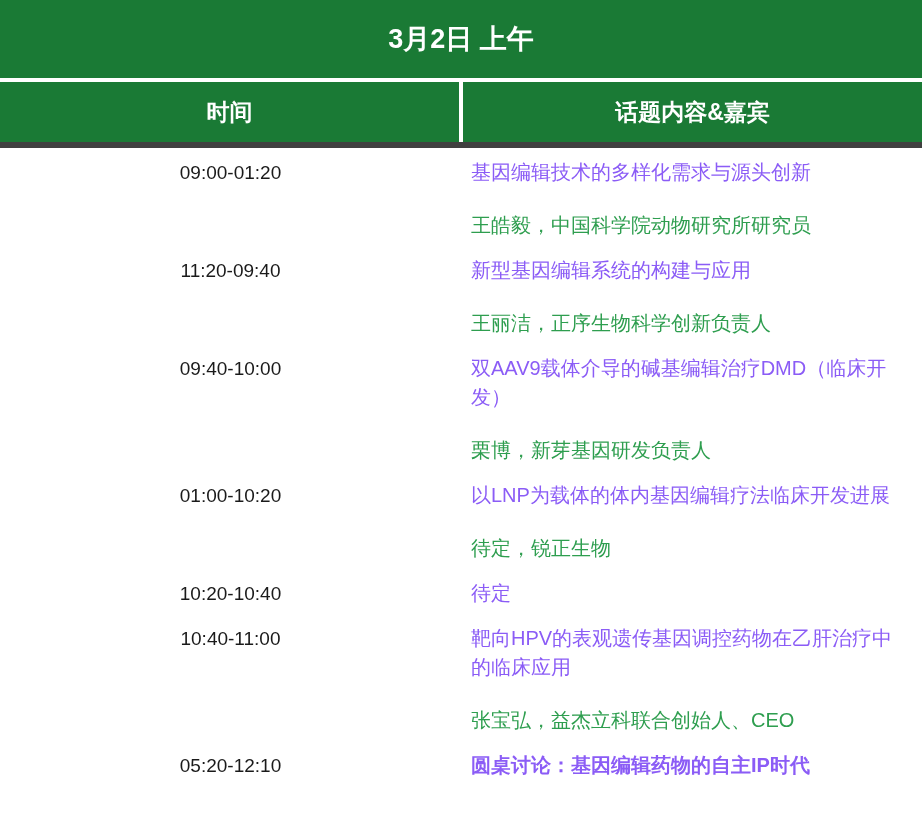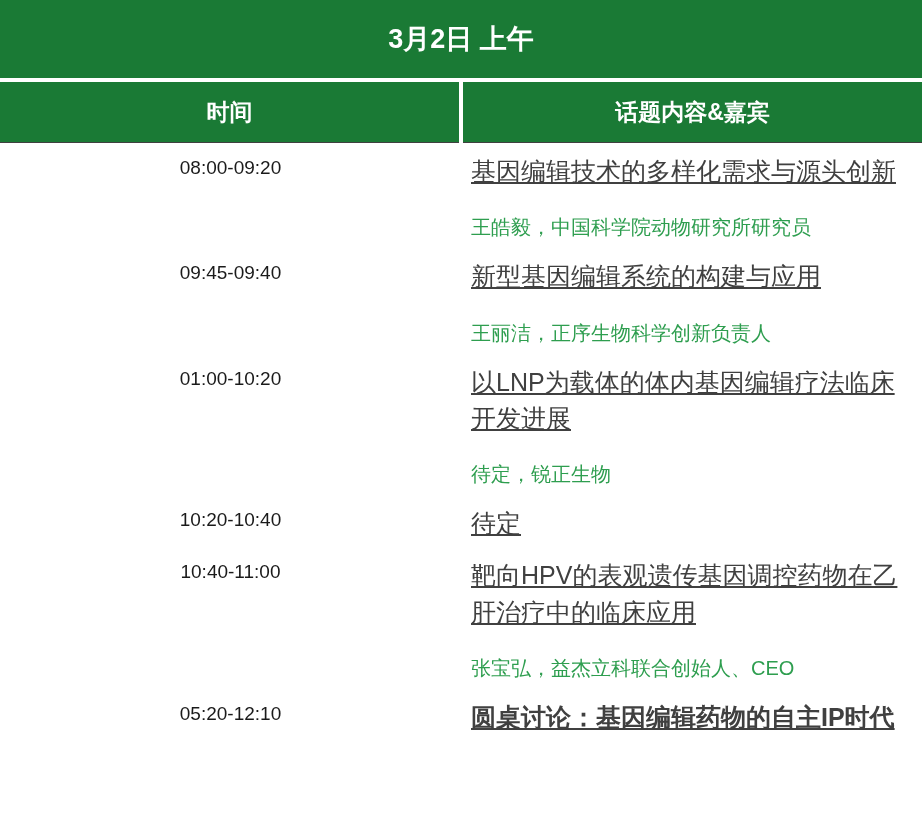--- a/index.html
+++ b/index.html
@@ -31,44 +31,43 @@
     margin-left: 28px;
   }
   .head-row th {
     background: #1a7a35;
     color: #ffffff;
     font-size: 23px;
     font-weight: bold;
     height: 60px;
     padding: 0;
     text-align: center;
-    border-bottom: 1px solid #404040;
+    border-bottom: 6px solid #404040;
   }
   .head-row th.time-head {
     width: 204px;
     border-right: 4px solid #ffffff;
   }
   td.time-cell {
     width: 204px;
     text-align: center;
     vertical-align: top;
     font-size: 19px;
     color: #1a1a1a;
     padding-top: 14px;
     padding-bottom: 6px;
   }
   td.content-cell {
     padding: 10px 10px 6px 10px;
     vertical-align: top;
   }
   .topic {
-    font-size: 25px;
-    color: #404040;
+    font-size: 20px;
+    color: #8b5cf6;
     line-height: 1.45;
-    text-decoration: underline;
   }
   .topic.bold {
     font-weight: bold;
   }
   .speaker {
     font-size: 20px;
     color: #2e9e4f;
     line-height: 1.45;
     margin-top: 24px;
   }
@@ -82,31 +81,38 @@
 <table class="agenda">
   <tbody>
     <tr class="title-row">
       <td colspan="2">3月2日 上午</td>
     </tr>
     <tr class="head-row">
       <th class="time-head">时间</th>
       <th class="topic-head">话题内容&amp;嘉宾</th>
     </tr>
     <tr class="row-item">
-      <td class="time-cell">08:00-09:20</td>
+      <td class="time-cell">09:00-01:20</td>
       <td class="content-cell">
         <div class="topic">基因编辑技术的多样化需求与源头创新</div>
         <div class="speaker">王皓毅，中国科学院动物研究所研究员</div>
       </td>
     </tr>
     <tr class="row-item">
-      <td class="time-cell">09:45-09:40</td>
+      <td class="time-cell">11:20-09:40</td>
       <td class="content-cell">
         <div class="topic">新型基因编辑系统的构建与应用</div>
         <div class="speaker">王丽洁，正序生物科学创新负责人</div>
+      </td>
+    </tr>
+    <tr class="row-item">
+      <td class="time-cell">09:40-10:00</td>
+      <td class="content-cell">
+        <div class="topic">双AAV9载体介导的碱基编辑治疗DMD（临床开发）</div>
+        <div class="speaker">栗博，新芽基因研发负责人</div>
       </td>
     </tr>
     <tr class="row-item">
       <td class="time-cell">01:00-10:20</td>
       <td class="content-cell">
         <div class="topic">以LNP为载体的体内基因编辑疗法临床开发进展</div>
         <div class="speaker">待定，锐正生物</div>
       </td>
     </tr>
     <tr class="row-item">

